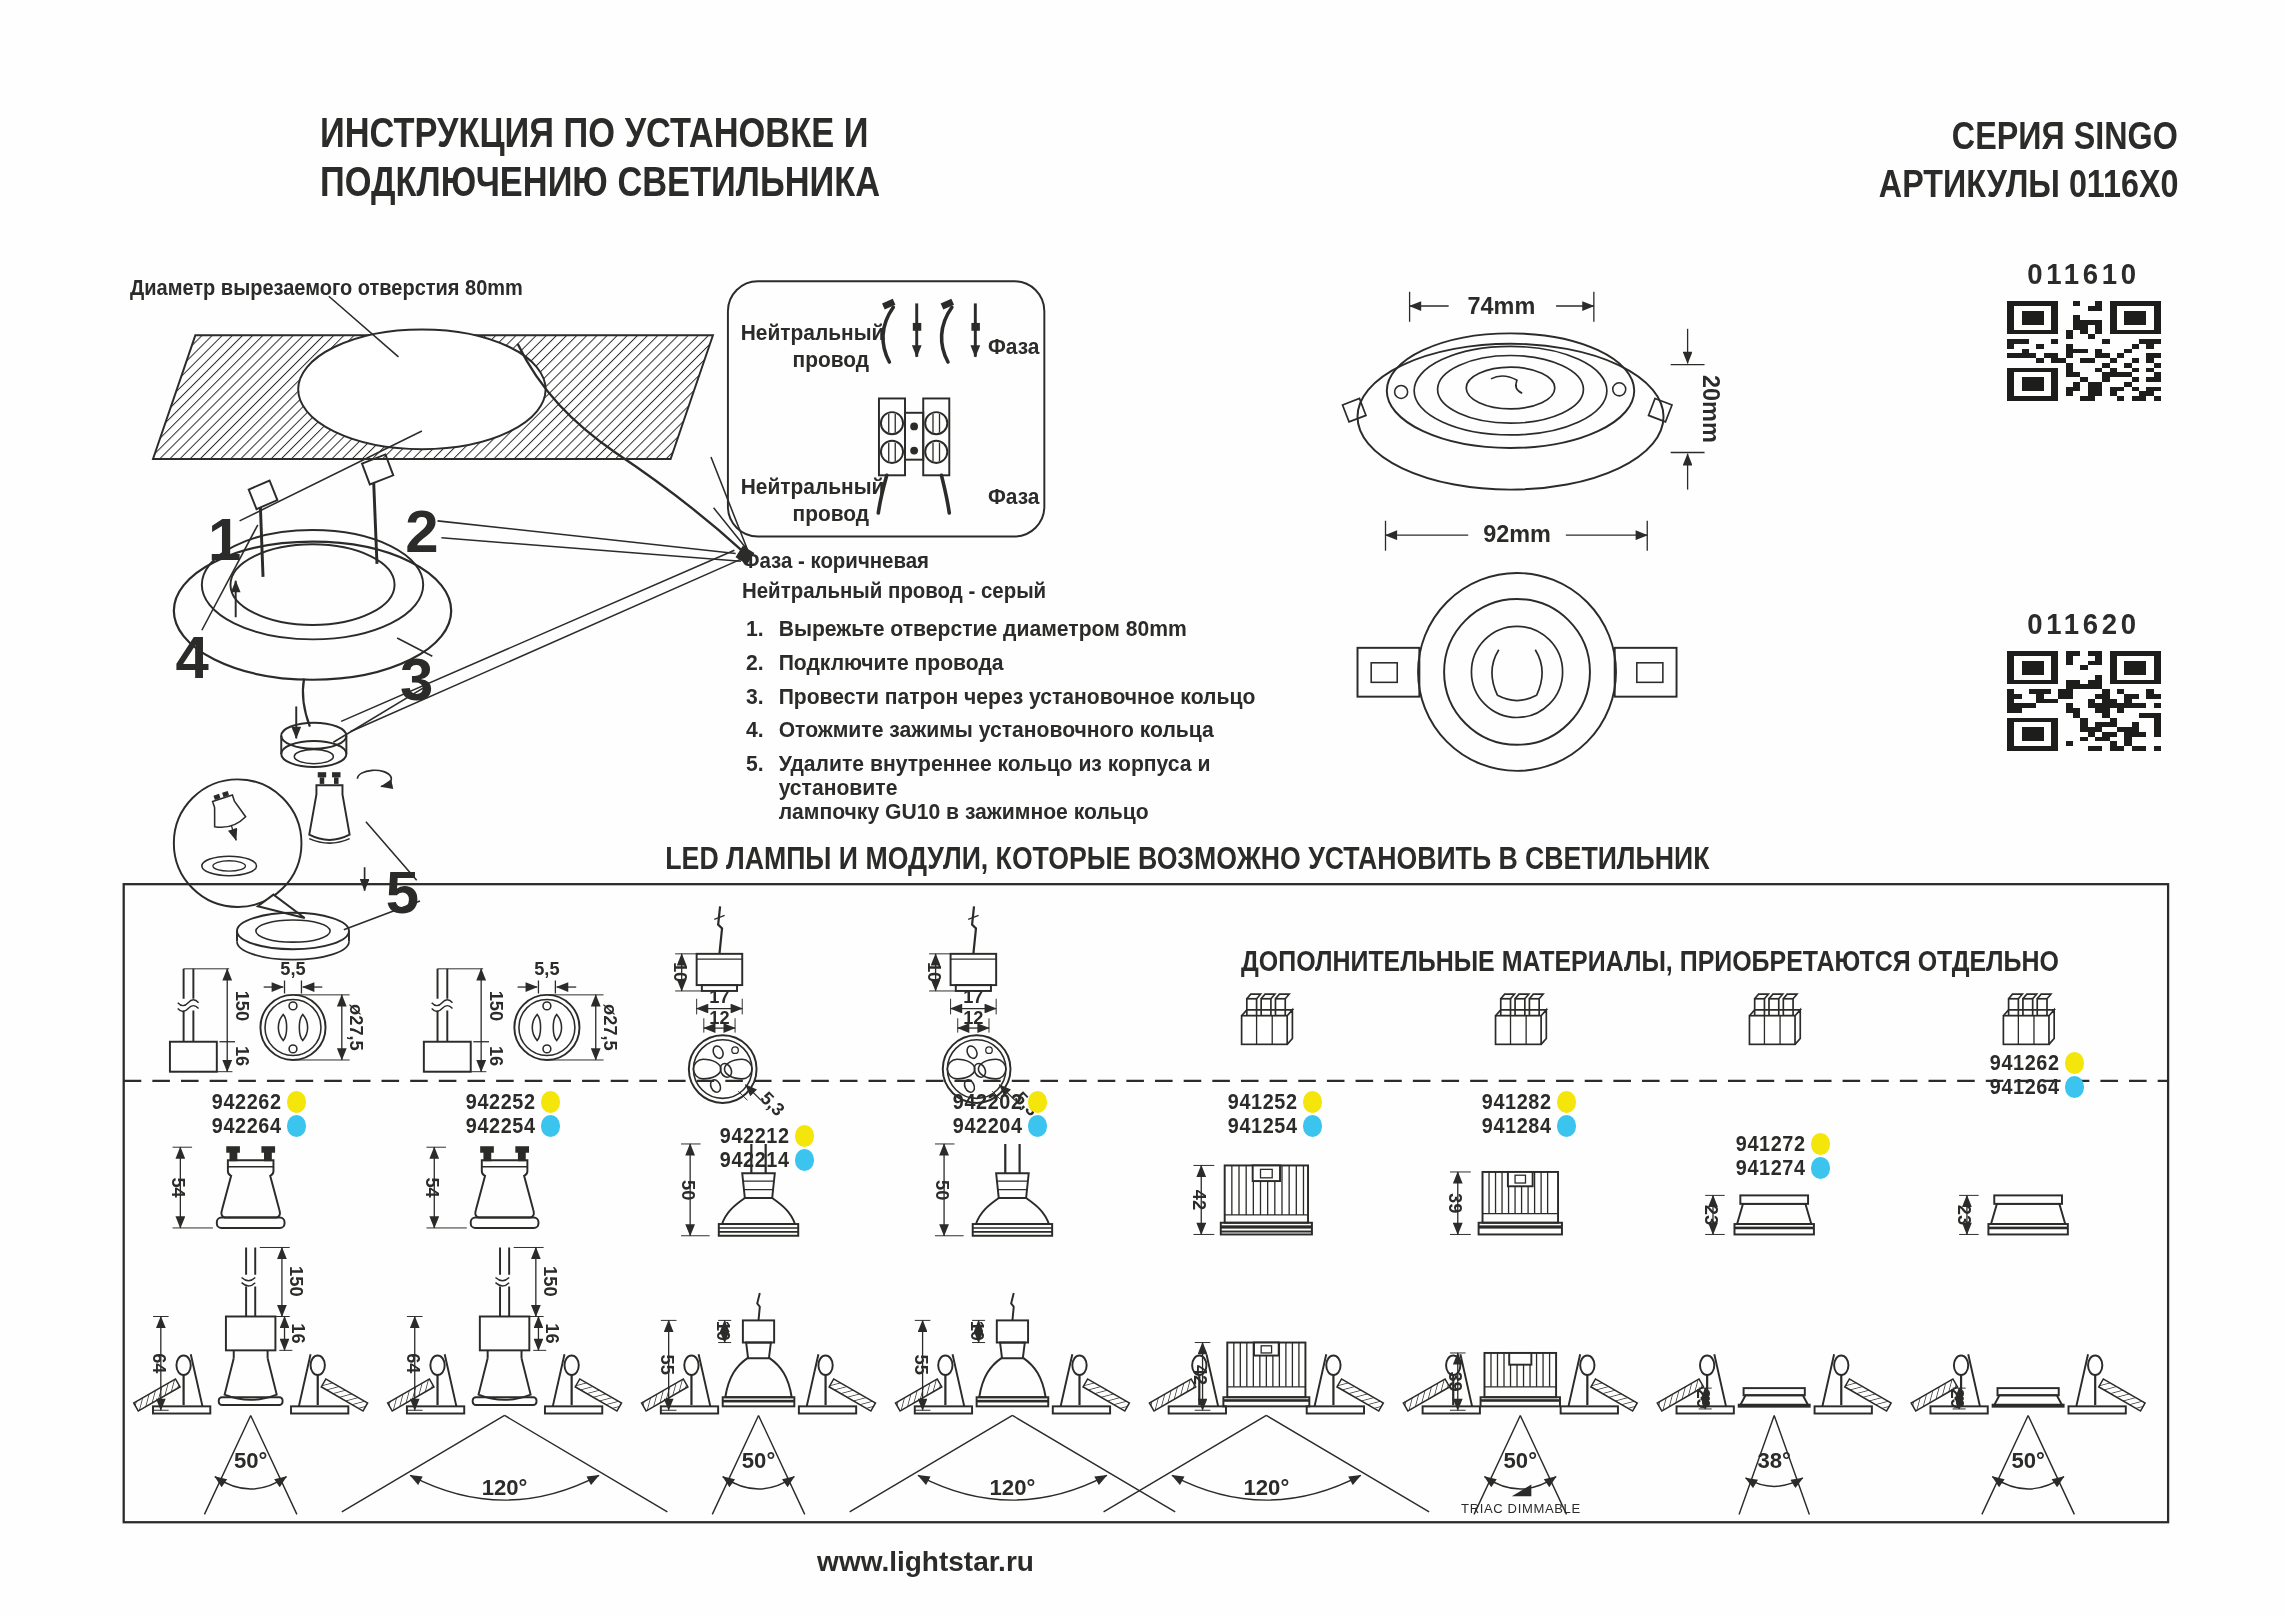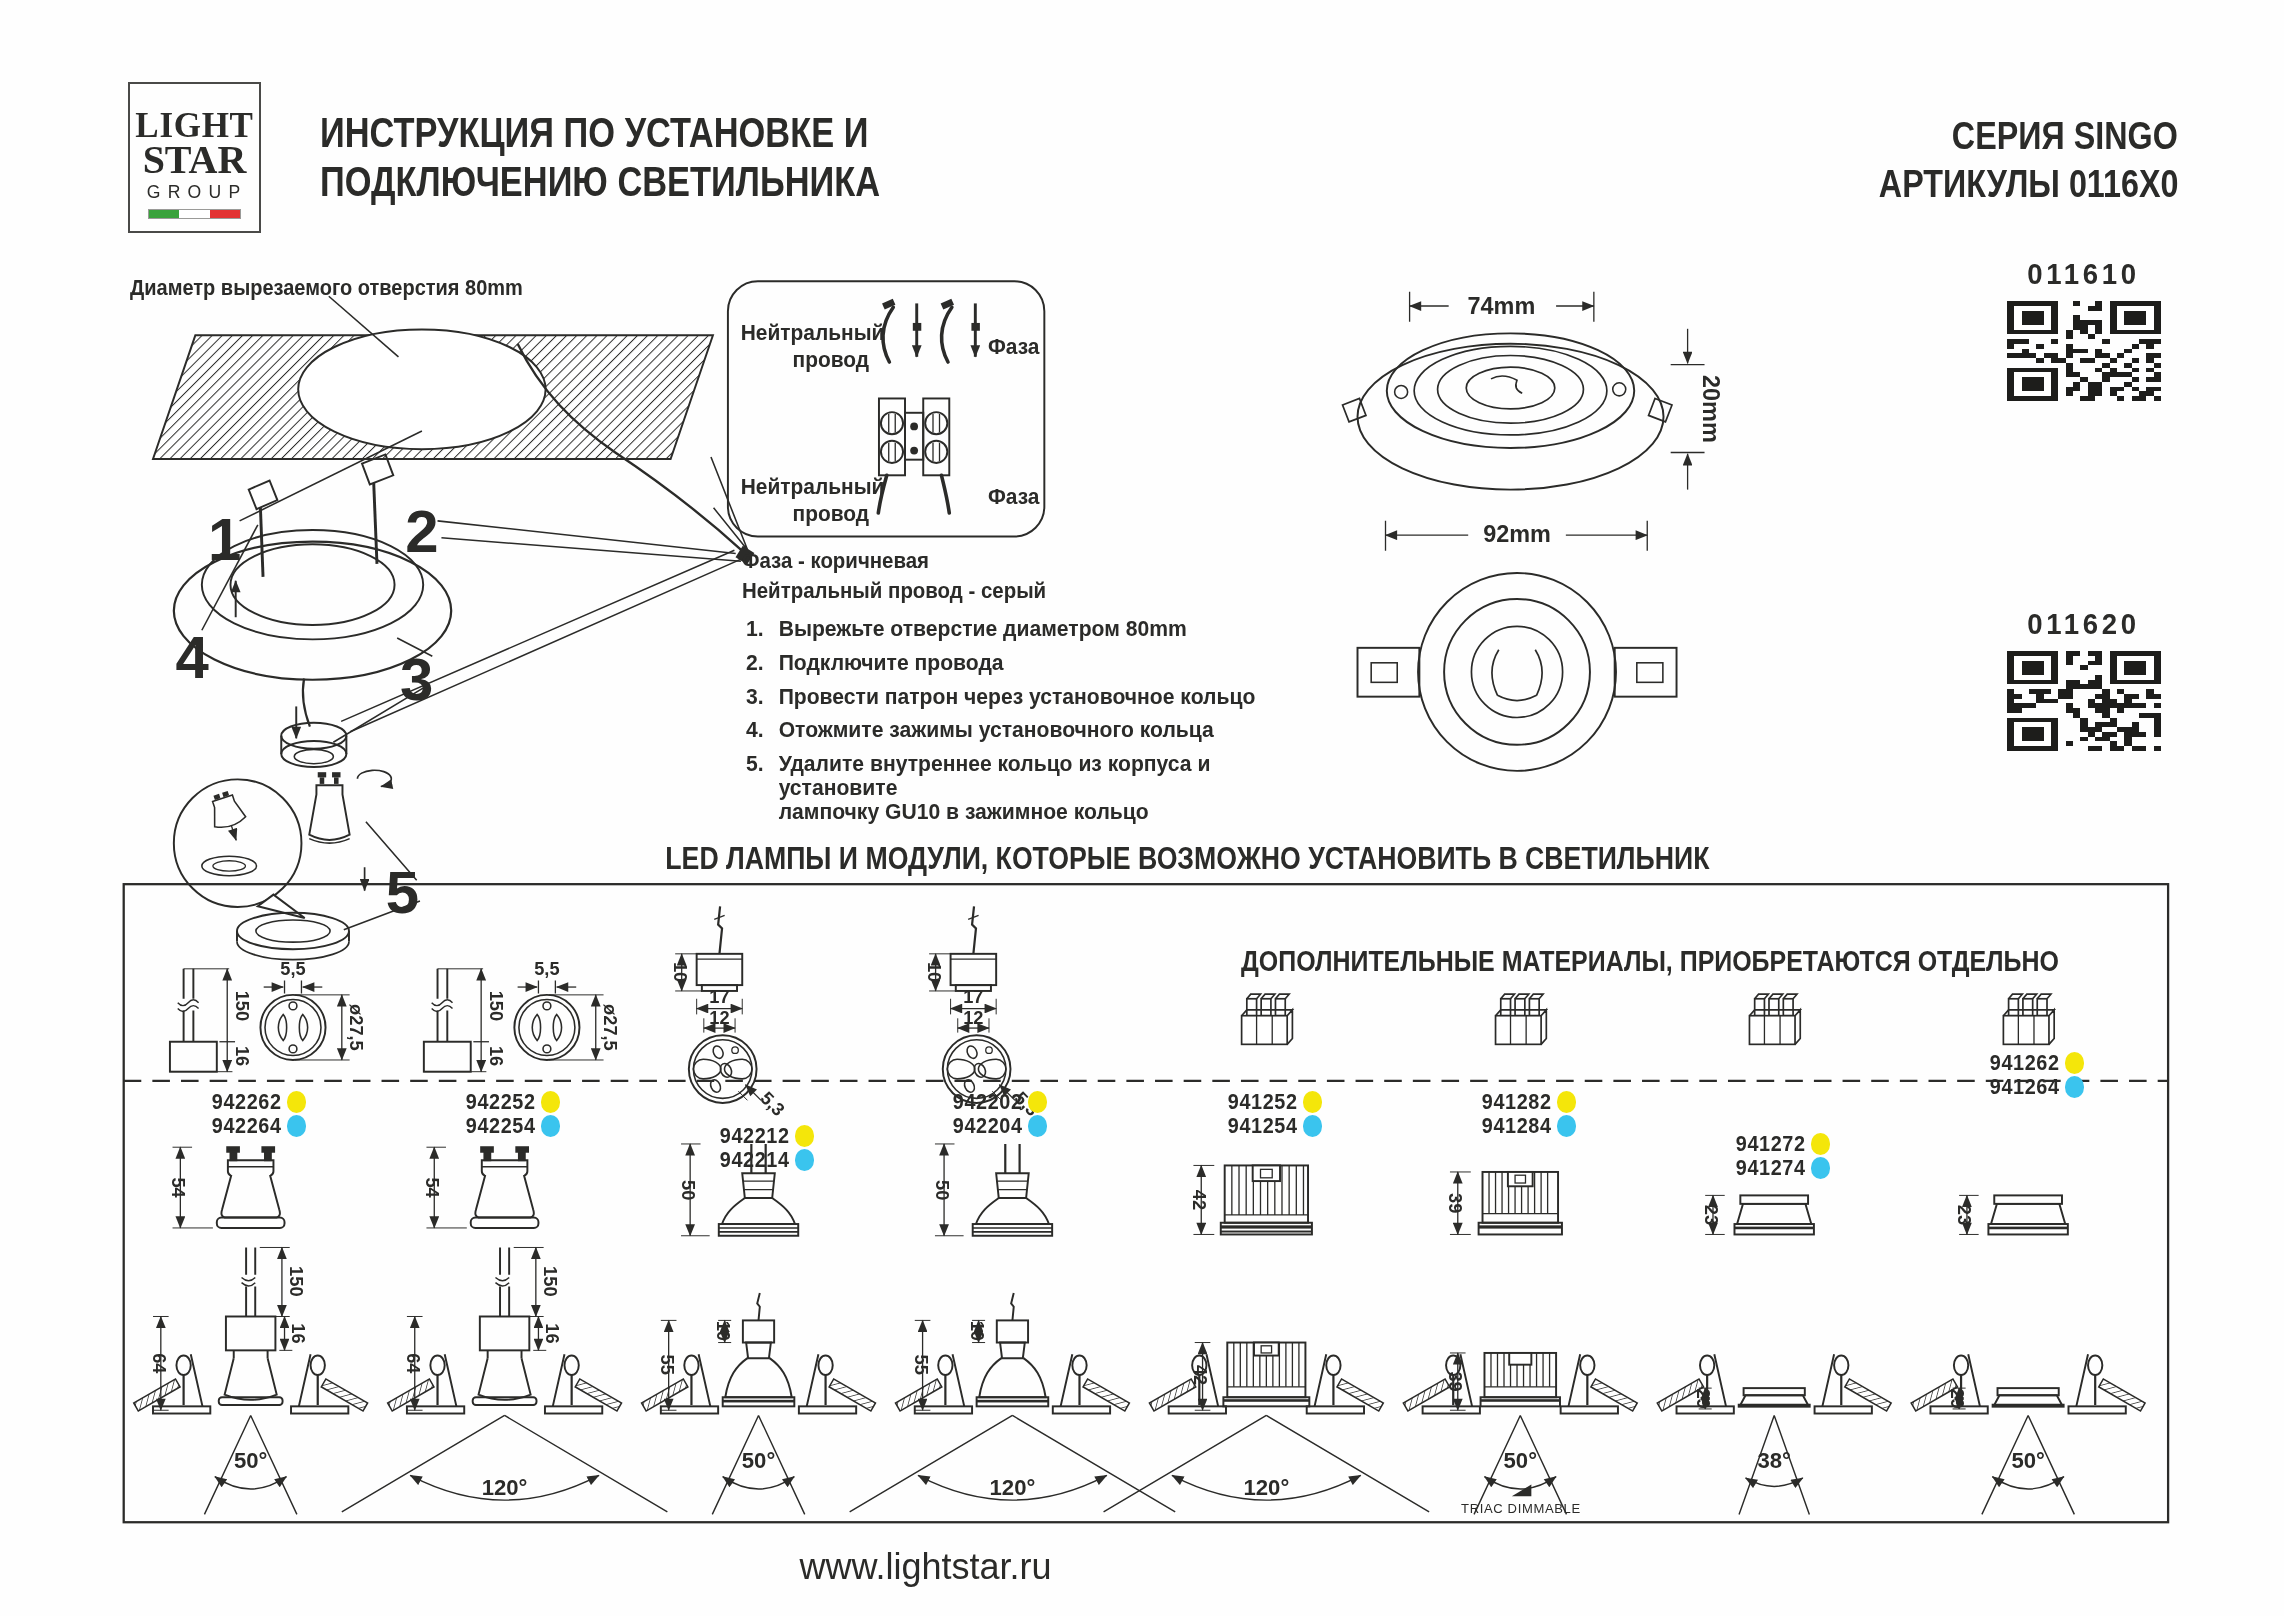--- a/index.html
+++ b/index.html
@@ -43,21 +43,21 @@
   .qr svg{display:block;width:100%;height:100%;}
 
   .led-title{left:586px;top:841px;width:1133px;text-align:center;font-size:31px;font-weight:600;transform:scaleX(0.86);transform-origin:center top;white-space:nowrap;}
   .extras-title{left:1147px;top:945px;width:1006px;text-align:center;font-size:29px;font-weight:600;transform:scaleX(0.86);transform-origin:center top;white-space:nowrap;}
 
   .codes{width:163px;}
   .crow{display:flex;justify-content:flex-end;align-items:center;gap:5px;height:24px;}
   .code{font-size:22px;font-weight:600;transform:scaleX(0.90);transform-origin:right center;letter-spacing:0.7px;}
   .dot{width:19.5px;height:21.5px;border-radius:50%;flex:none;}
 
-  .footer{left:0;top:1546px;width:1851px;text-align:center;font-size:36px;font-weight:400;}
+  .footer{left:0;top:1546px;width:1851px;text-align:center;font-size:28px;font-weight:700;}
 
   .dimtext{font-size:28px;font-weight:600;}
   .ang{font-size:34px;font-weight:600;}
   .mark{font-size:92px;font-weight:700;}
   .mmdim{font-size:36px;font-weight:700;}
   .triac{font-size:20px;font-weight:400;letter-spacing:1px;}
 </style>
 </head>
 <body>
 
@@ -509,30 +509,20 @@
         <use href="#mod-low" x="3115"></use>
         <use href="#fixture" x="3115"></use>
         <use href="#fix-low" x="3115"></use>
         <use href="#beam50" x="3115"></use>
   <text class="dimtext" transform="rotate(90 3008 1866)" x="3008" y="1866" text-anchor="middle">23</text>
   <text class="dimtext" transform="rotate(90 2996 2148)" x="2996" y="2148" text-anchor="middle">29</text>
   <text class="ang" x="3115" y="2254" text-anchor="middle">50°</text>
 </g>
 </svg>
 
-<div class="abs logo">
-  <div class="l1">LIGHT</div>
-  <div class="l2">STAR</div>
-  <div class="l3">GROUP</div>
-  <div class="flag">
-    <div style="background:#3aa23c"></div>
-        <div style="background:#ffffff"></div>
-        <div style="background:#e23232"></div>
-  </div>
-</div>
 
 <div class="abs title">
   <div>ИНСТРУКЦИЯ ПО УСТАНОВКЕ И</div>
   <div>ПОДКЛЮЧЕНИЮ СВЕТИЛЬНИКА</div>
 </div>
 
 <div class="abs series">СЕРИЯ SINGO</div>
 <div class="abs articles-t">АРТИКУЛЫ 0116X0</div>
 
 <div class="abs hole-label">Диаметр вырезаемого отверстия 80mm</div>

